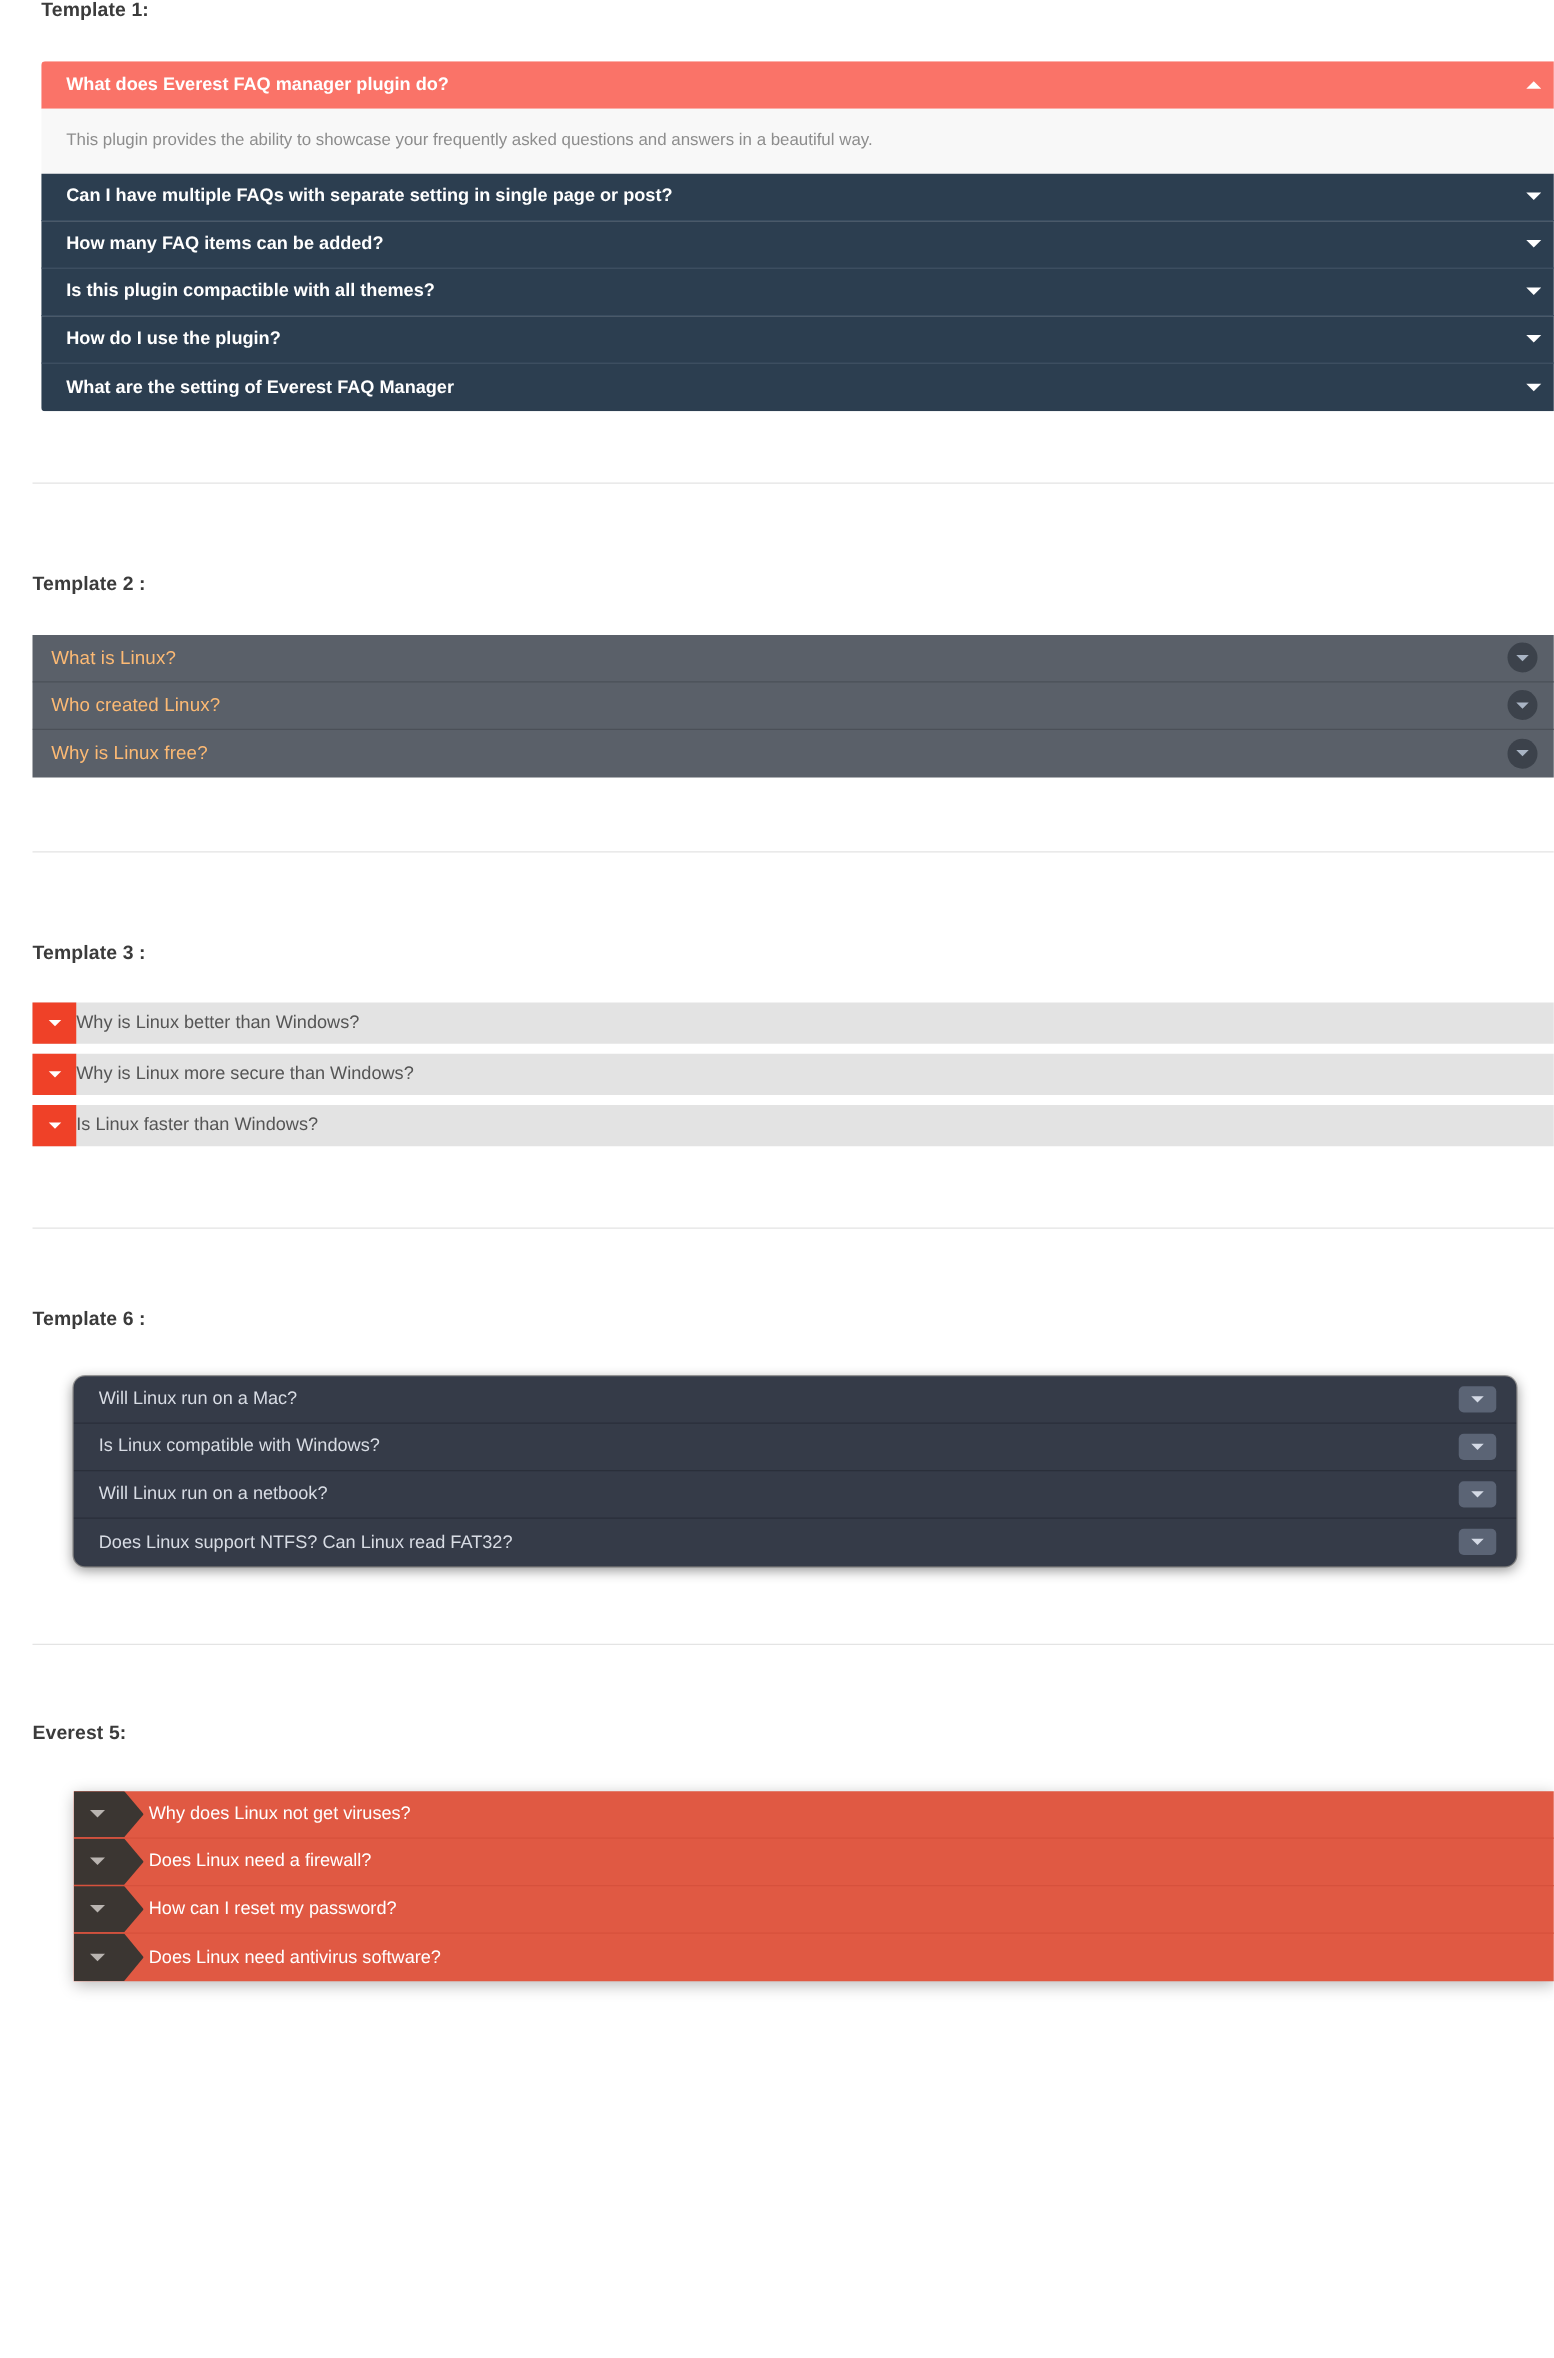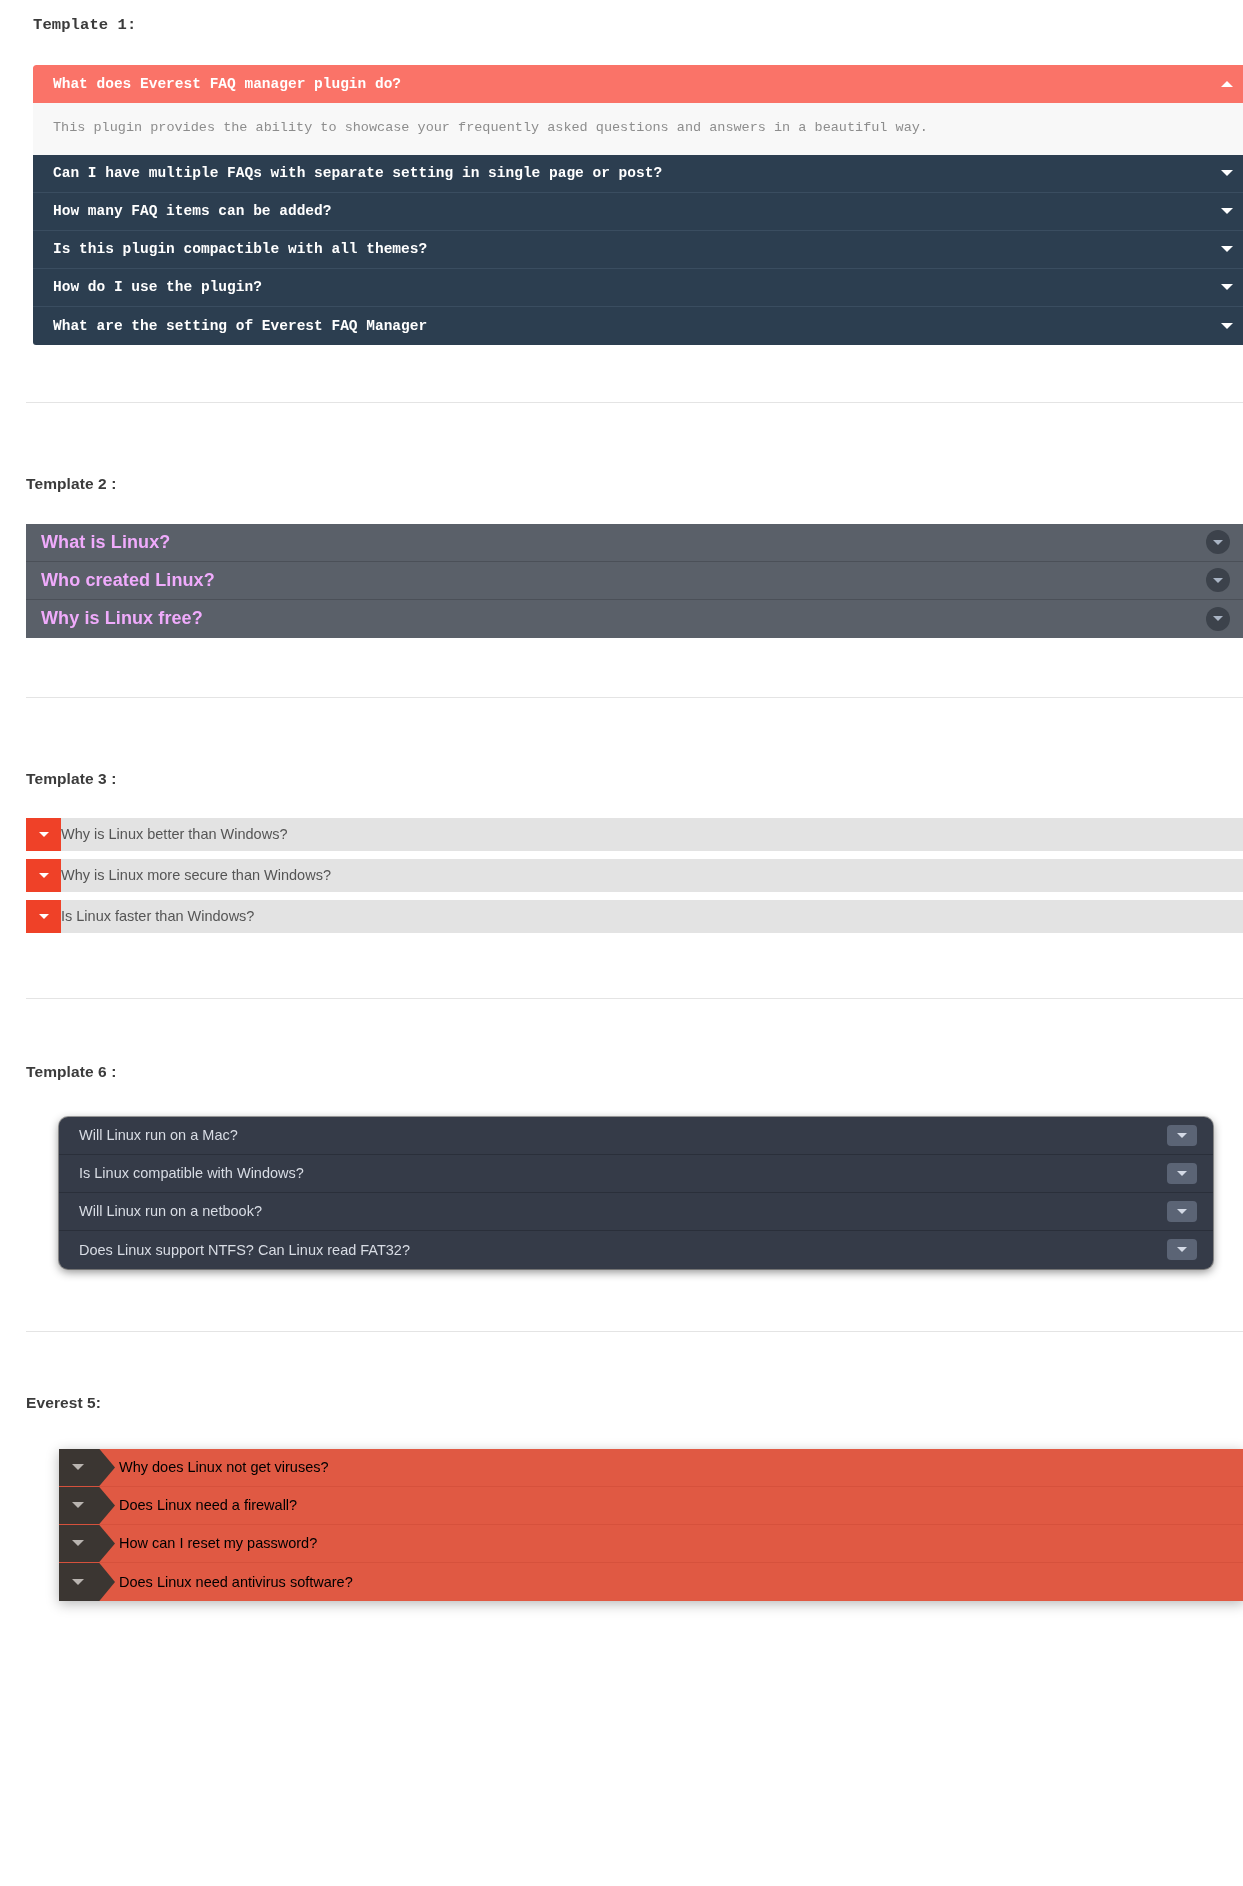--- a/index.html
+++ b/index.html
@@ -89,23 +89,23 @@
     display: flex;
     align-items: center;
     justify-content: space-between;
     height: 38px;
     padding: 0 14px 0 15px;
     border-bottom: 1px solid #4b5058;
     cursor: pointer;
   }
   .t2-wrap .t2-row:last-child { border-bottom: none; }
   .t2-q {
-    color: #f0abfc;
-    font-size: 18px;
-    font-weight: 700;
+    color: #fdba74;
+    font-size: 15px;
+    font-weight: 400;
     letter-spacing: 0.1px;
   }
   .t2-btn {
     width: 24px; height: 24px;
     border-radius: 50%;
     background: #3c424b;
     display: flex;
     align-items: center;
     justify-content: center;
     flex: 0 0 auto;
@@ -203,31 +203,31 @@
     padding-left: 13px;
     clip-path: polygon(0 0, 72% 0, 100% 50%, 72% 100%, 0 100%);
   }
   .t5-btn .tri-down {
     border-top-color: #b9b4b0;
     border-left-width: 6px; border-right-width: 6px; border-top-width: 6px;
   }
   .t5-q {
     display: flex;
     align-items: center;
-    color: #000000;
+    color: #ffffff;
     font-size: 14.5px;
     padding-left: 4px;
   }
 </style>
 </head>
 <body>
 
 <div class="page">
 
-  <div class="section" style="padding-top:16px;font-family:Liberation Mono, monospace;">
+  <div class="section" style="">
     <div class="tpl-label" style="margin-left:33px; margin-bottom:31px;">Template 1:</div>
 
     <div class="t1-wrap">
 
       <div class="t1-row active">
         <span>What does Everest FAQ manager plugin do?</span>
         <span class="tri tri-up"></span>
       </div>
       <div class="t1-body">
         <span>This plugin provides the ability to showcase your frequently asked questions and answers in a beautiful way.</span>

